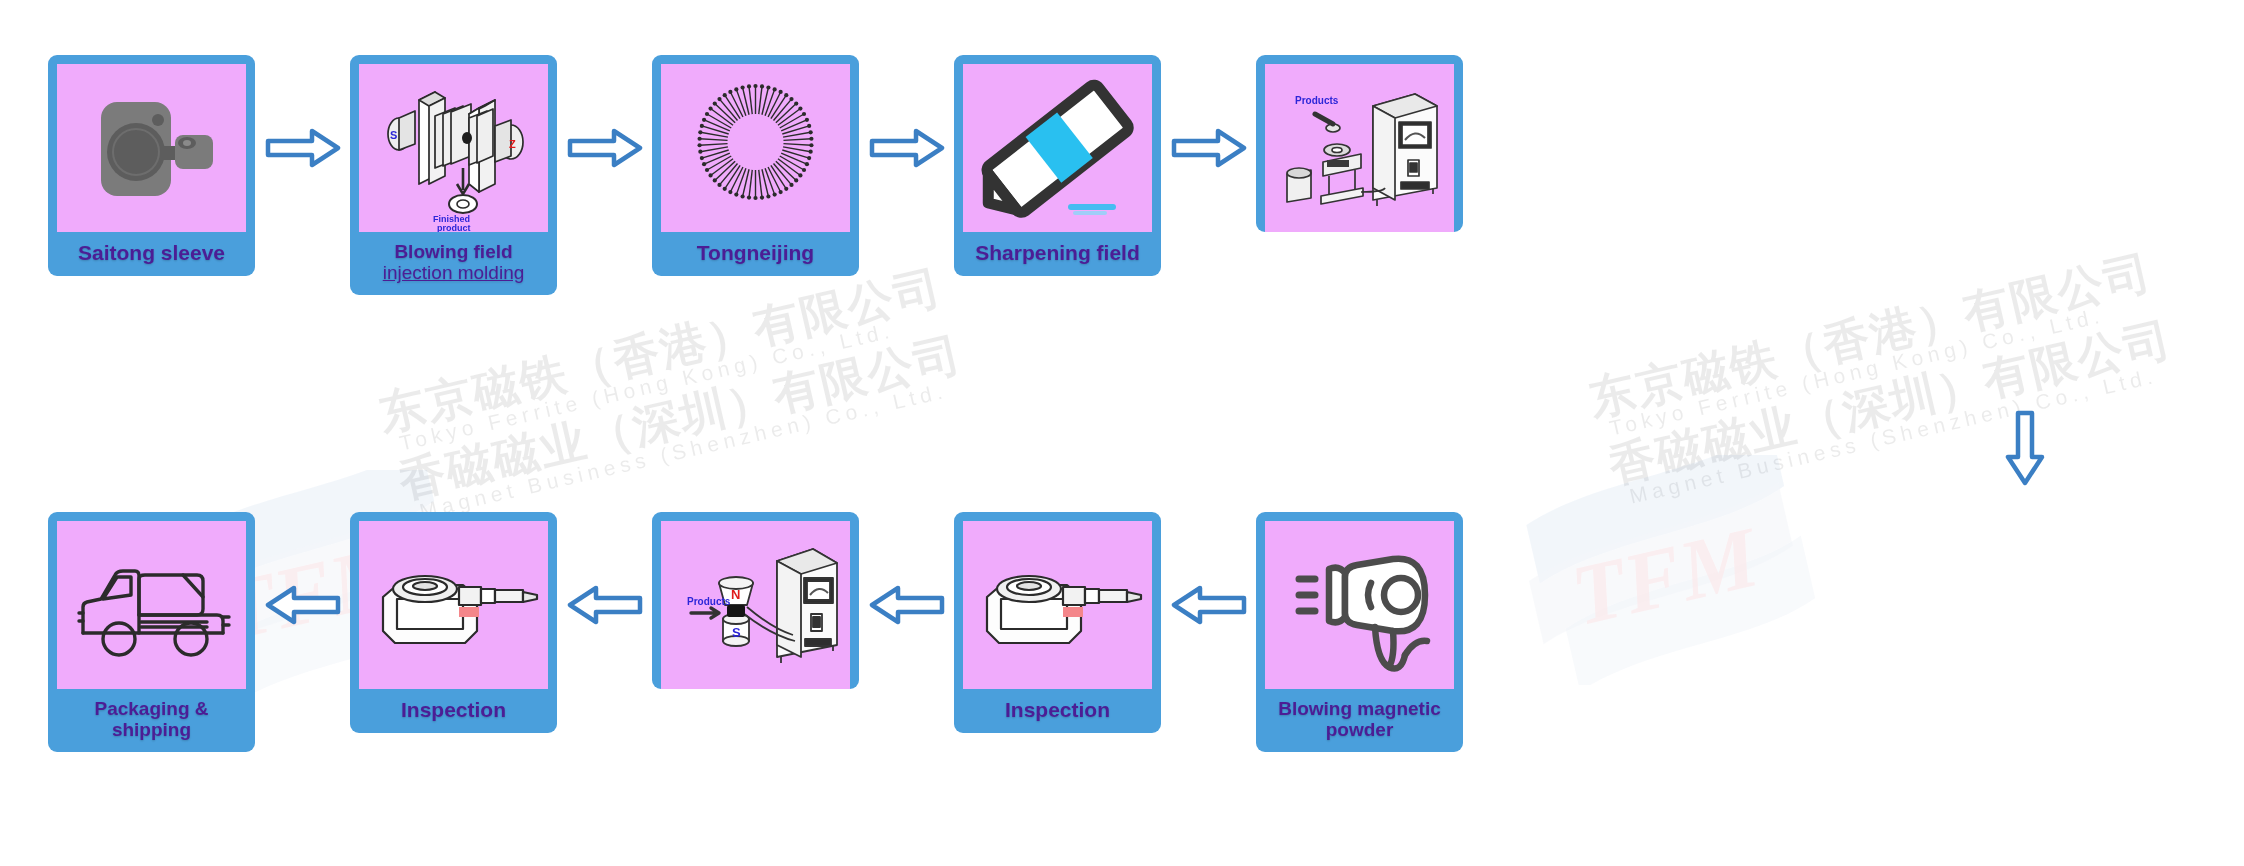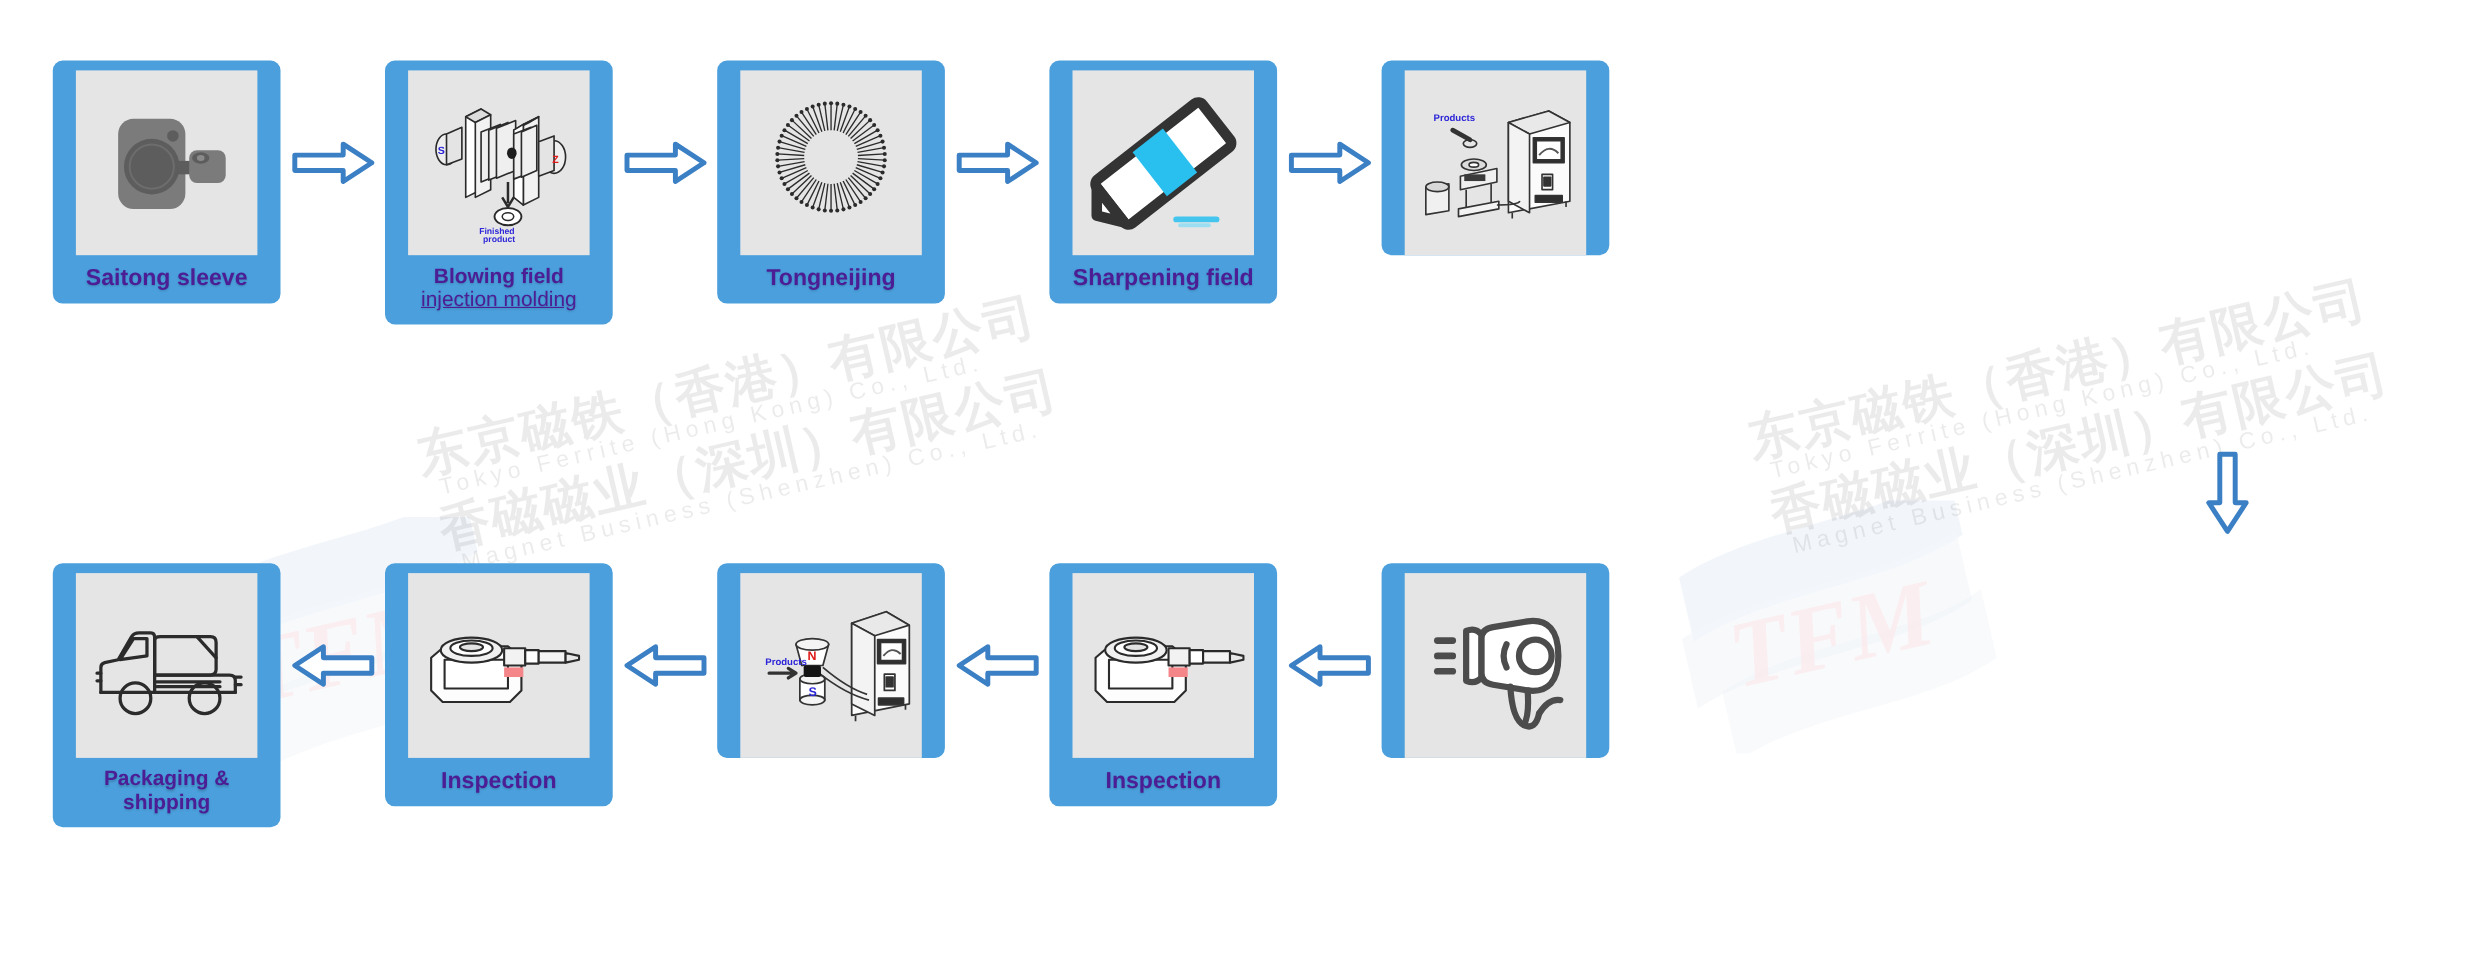--- a/index.html
+++ b/index.html
@@ -16,21 +16,21 @@
   .wm-logo{position:absolute;opacity:.16;pointer-events:none;}
 
   
   .row{position:absolute;display:flex;align-items:flex-start;z-index:3;}
   #row-top{left:48px;top:55px;}
   #row-bottom{left:48px;top:512px;}
 
   .card{width:207px;background:#4a9fdc;border-radius:9px;
         box-shadow:0 0 0 0 rgba(0,0,0,0);display:flex;flex-direction:column;
         align-items:center;padding:9px 9px 0 9px;box-sizing:border-box;}
-  .card .pane{width:165px;height:168px;background:#e5e5e5;display:flex;
+  .card .pane{width:189px;height:168px;background:#f0abfc;display:flex;
               align-items:center;justify-content:center;overflow:hidden;}
   .card .caption{width:100%;color:#4c1d95;font-size:21px;font-weight:700;
                  text-align:center;line-height:1.12;padding:9px 2px 11px 2px;
                  box-sizing:border-box;text-shadow:0 1px 2px rgba(0,0,0,.18);}
   .card.two-line .caption{font-size:19px;}
   .card.two-line .caption .sub{font-weight:400;text-decoration:underline;}
 
   
   .arrow-h{width:95px;height:186px;display:flex;align-items:center;justify-content:center;}
   .arrow-down{position:absolute;z-index:3;left:1995px;top:400px;
@@ -479,17 +479,18 @@
             <path d="M128 110 Q130 136 124 146"></path>
             <path d="M140 134 Q150 118 162 120"></path>
           </g>
           <g stroke="#4c4c4c" stroke-width="7" stroke-linecap="round">
             <path d="M34 58 L50 58"></path>
             <path d="M34 74 L50 74"></path>
             <path d="M34 90 L50 90"></path>
           </g>
         </svg>
       </div>
+      <div class="caption"><span>Blowing magnetic</span><br><span>powder</span></div>
     </div>
 
   </div>
 
 </div>
 
 </body></html>

